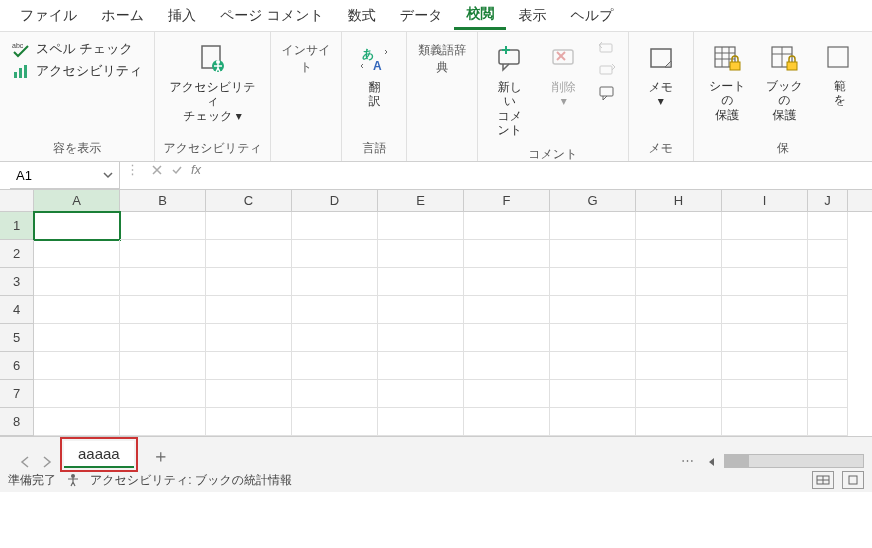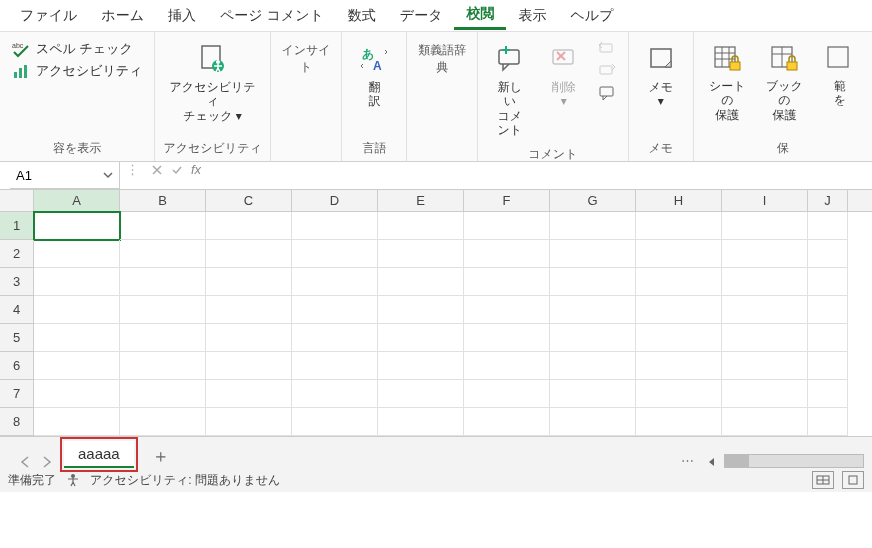--- a/index.html
+++ b/index.html
@@ -434,21 +434,21 @@
 </div>
 
 <div class="status-bar">
   <span>準備完了</span>
   <span>
       <svg width="14" height="14" viewBox="0 0 14 14">
         <circle cx="7" cy="3" r="2" fill="#666"></circle>
         <path d="M2 6 L12 6 M7 5 L7 10 M5 13 L7 9 L9 13" stroke="#666" fill="none" stroke-width="1.2"></path>
       </svg>
     </span>
-  <span>アクセシビリティ: 問題ありません</span>
+  <span>アクセシビリティ: ブックの統計情報</span>
   <div class="status-right">
     <div class="view-btn">
         <svg width="14" height="10">
           <rect x="1" y="1" width="12" height="8" fill="none" stroke="#666"></rect>
           <line x1="1" y1="5" x2="13" y2="5" stroke="#666"></line>
           <line x1="7" y1="1" x2="7" y2="9" stroke="#666"></line>
         </svg>
       </div>
     <div class="view-btn">
         <svg width="14" height="10">

